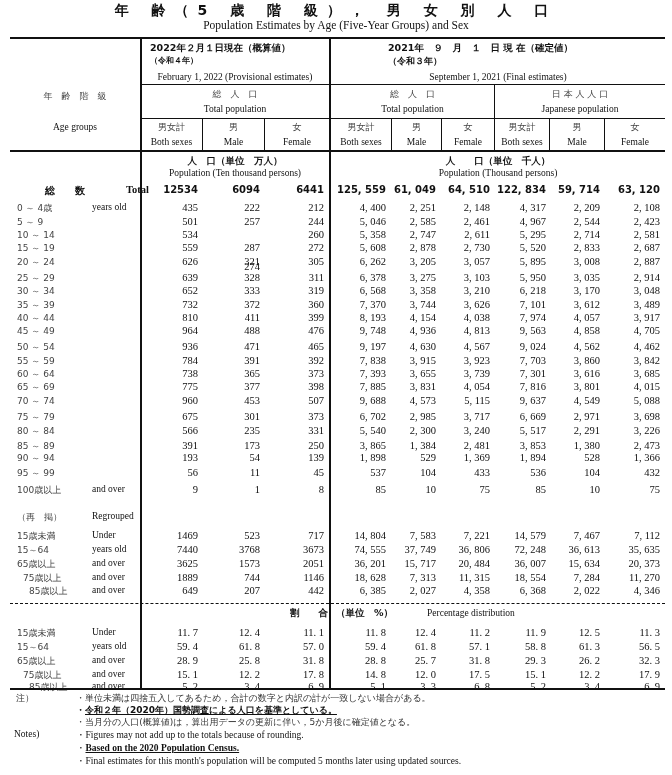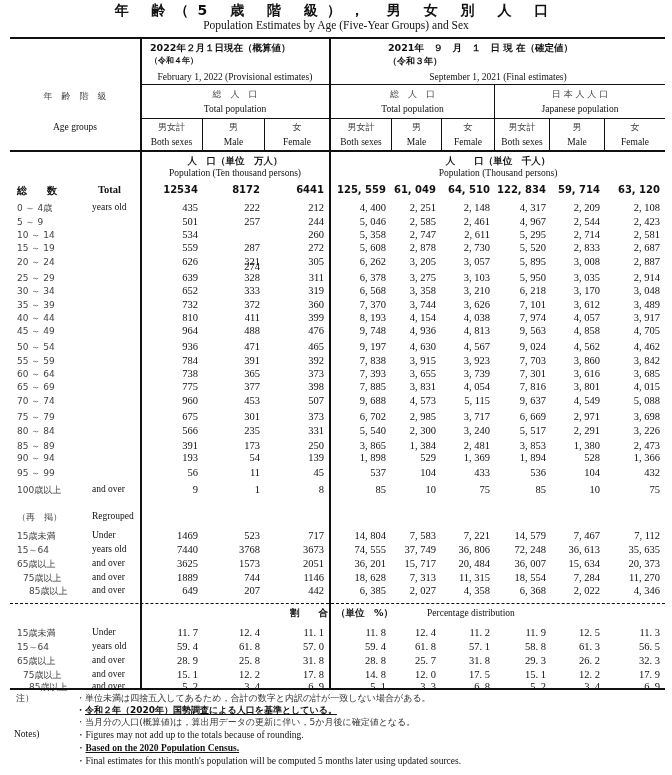--- a/index.html
+++ b/index.html
@@ -11,21 +11,21 @@
   .subtitle { left:0; width:672px; top:19px; text-align:center; font-size:11.5px; }
   .hline { position:absolute; background:#111; }
   .vline { position:absolute; background:#111; }
   .dash { position:absolute; height:0; border-top:1.5px dashed #111; }
   .hdr { position:absolute; font-size:9.5px; text-align:center; white-space:nowrap; }
   .jp { font-family:"DejaVu Sans",sans-serif; color:#444; font-size:9px; }
   .jpb { font-family:"DejaVu Sans",sans-serif; font-weight:bold; font-size:10px; }
   .lbl { position:absolute; font-size:9.5px; white-space:nowrap; }
   .row { position:absolute; left:0; width:672px; height:13px; font-size:10.5px; }
   .row .c { position:absolute; text-align:right; white-space:nowrap; font-family:"Liberation Serif","DejaVu Serif",serif; }
-  .row.total .c { font-weight:bold; font-family:"DejaVu Sans",sans-serif; font-size:10px; }
+  .row.total .c { font-weight:bold; font-family:"DejaVu Sans",sans-serif; font-size:10px;margin-left:28px; }
   .notes { position:absolute; font-size:9.5px; white-space:nowrap; }
   .u { text-decoration:underline; font-weight:bold; }
 </style>
 </head>
 <body>
 
 <div class="abs title">年 齢（5 歳 階 級）， 男 女 別 人 口</div>
 <div class="abs subtitle">Population Estimates by Age (Five-Year Groups) and Sex</div>
 
 <div class="hline" style="left:10px;top:37px;width:655px;height:2px;"></div>
@@ -86,21 +86,21 @@
 <div class="hdr jpb" style="left:141px;width:188px;top:155px;font-size:9.5px;">人　口（単位　万人）</div>
 <div class="hdr" style="left:141px;width:188px;top:168px;">Population (Ten thousand persons)</div>
 <div class="hdr jpb" style="left:331px;width:334px;top:155px;font-size:9.5px;">人　　口（単位　千人）</div>
 <div class="hdr" style="left:331px;width:334px;top:168px;">Population (Thousand persons)</div>
 
 <div id="body-rows">
     <div class="row total" style="top: 184px;">
       <span class="c" style="left: 17px; text-align: left; font-family: &quot;DejaVu Sans&quot;, sans-serif; font-weight: bold; color: rgb(17, 17, 17);">総　　数</span>
       <span class="c" style="left: 98px; text-align: left; font-size: 10.5px; font-family: &quot;Liberation Serif&quot;, serif; font-weight: bold;">Total</span>
       <span class="c" style="right: 474px;">12534</span>
-      <span class="c" style="right: 412px;">8172</span>
+      <span class="c" style="right: 412px;">6094</span>
       <span class="c" style="right: 348px;">6441</span>
       <span class="c" style="right: 286px;">125, 559</span>
       <span class="c" style="right: 236px;">61, 049</span>
       <span class="c" style="right: 182px;">64, 510</span>
       <span class="c" style="right: 126px;">122, 834</span>
       <span class="c" style="right: 72px;">59, 714</span>
       <span class="c" style="right: 12px;">63, 120</span>
     </div>
     <div class="row" style="top: 202px;">
       <span class="c" style="left: 17px; text-align: left; font-family: &quot;DejaVu Sans&quot;, sans-serif; font-size: 9px; color: rgb(68, 68, 68);">0 ～ 4歳</span>

